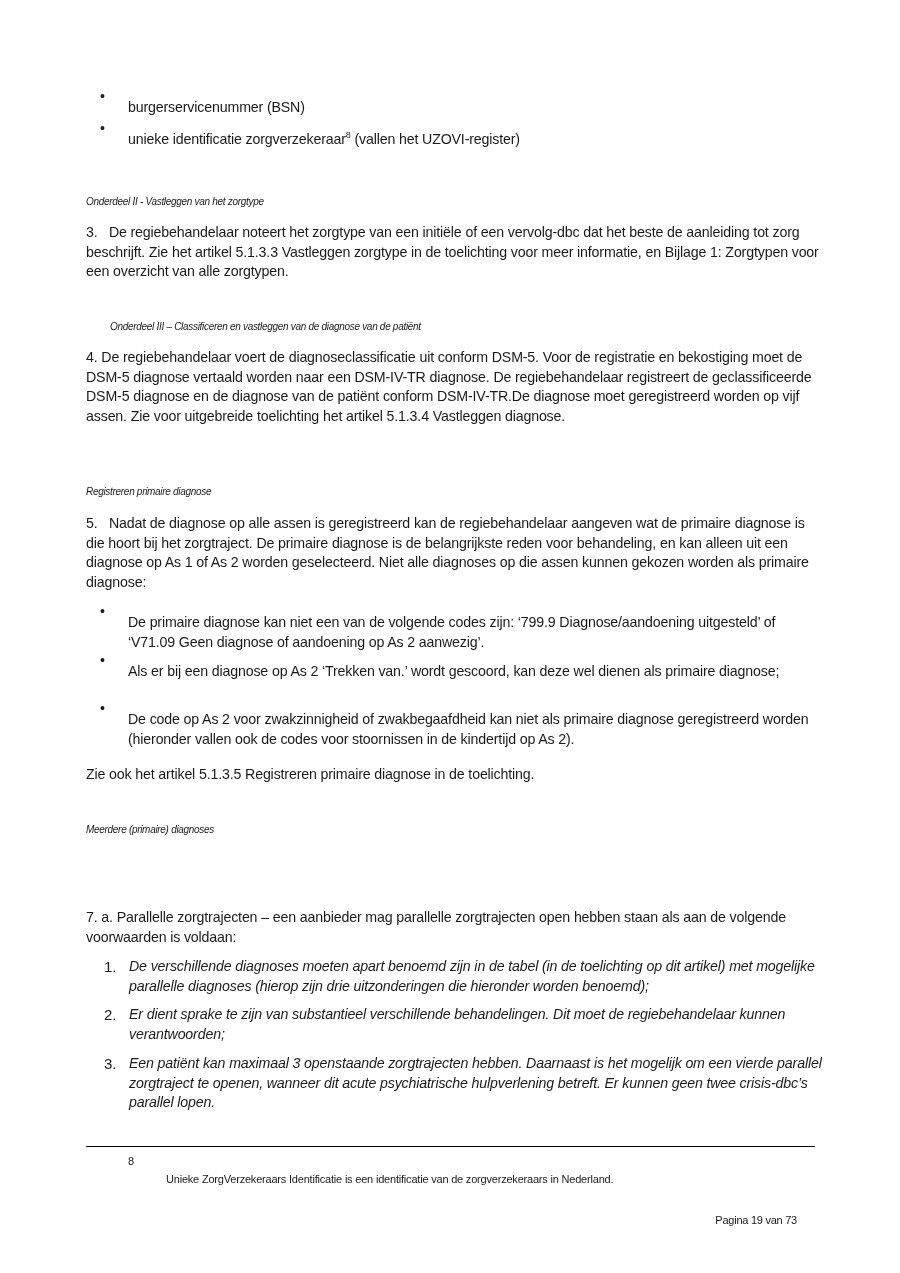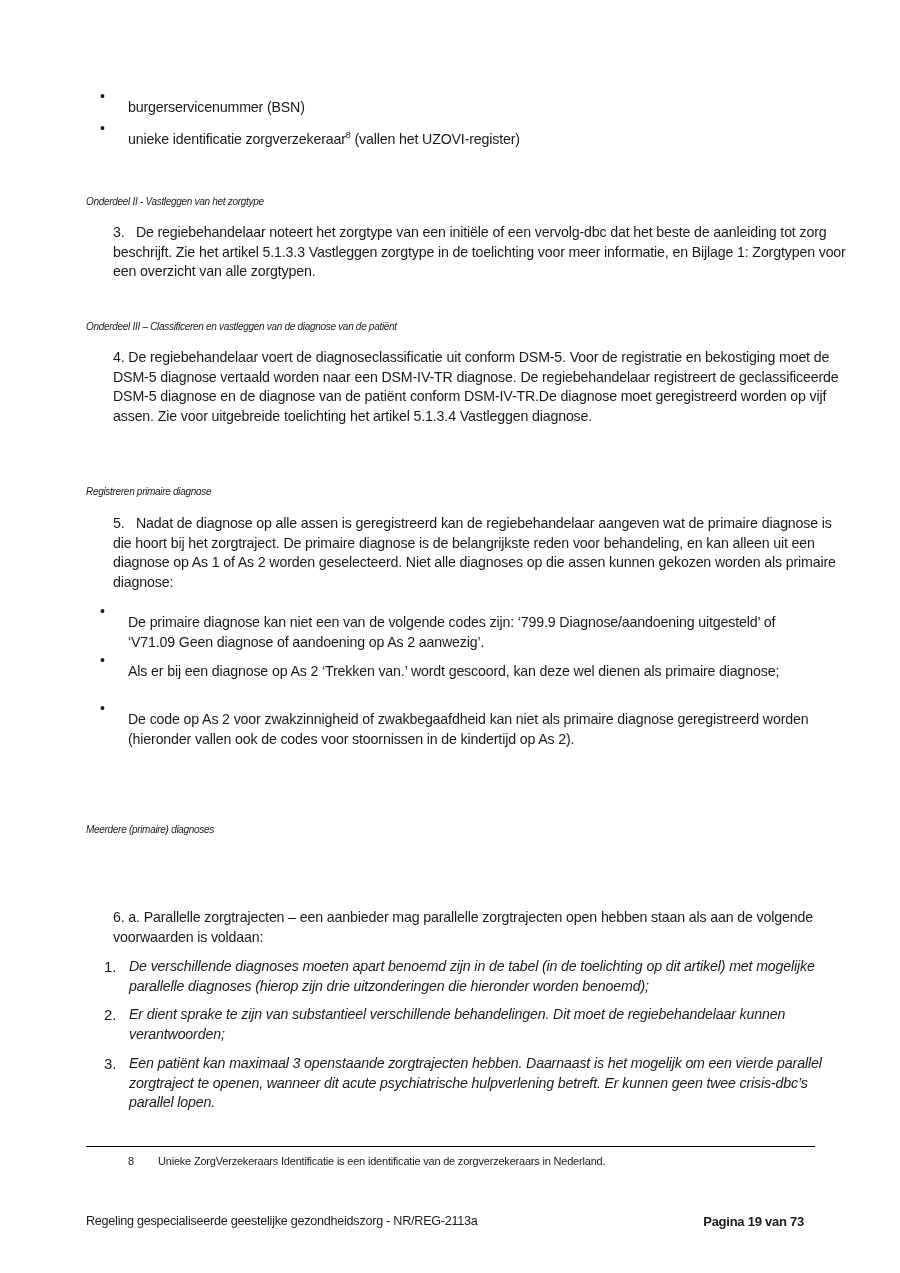--- a/index.html
+++ b/index.html
@@ -1,92 +1,92 @@
 <!DOCTYPE html>
 <html><head>
   <meta charset="utf-8">
   <style>
     html, body { margin: 0; padding: 0; background: #ffffff; }
     body {
       width: 900px; height: 1273px; position: relative; overflow: hidden;
       font-family: "Liberation Sans", sans-serif; color: #1a1a1a;
     }
     .page { position: absolute; left: 0; top: 0; width: 900px; height: 1273px; }
-    .p { position: absolute; left: 86px; width: 735px; font-size: 14.2px; line-height: 19.5px; letter-spacing: -0.15px; margin-left: 27px; }
+    .p { position: absolute; left: 86px; width: 735px; font-size: 14.2px; line-height: 19.5px; letter-spacing: -0.15px; }
     .h { position: absolute; left: 86px; font-size: 10px; font-style: italic; letter-spacing: -0.3px; }
     .bullet-row { position: absolute; left: 100px; width: 715px; font-size: 14.2px; line-height: 19.5px; letter-spacing: -0.15px; }
     .bullet-row .marker { position: absolute; left: 0; top: 0; width: 14px; }
     .bullet-row .txt { position: absolute; left: 28px; right: 0; margin-top: 11px; }
     .num-row { position: absolute; left: 104px; width: 720px; font-size: 14.2px; line-height: 19.5px; letter-spacing: -0.15px; }
     .num-row .marker { position: absolute; left: 0; top: 0; font-size: 15px; }
     .num-row .txt { position: absolute; left: 25px; right: 0; font-style: italic; }
     sup { font-size: 9px; line-height: 0; }
     .rule { position: absolute; left: 86px; top: 1146px; width: 729px; height: 1px; background: #000; }
     .fn { position: absolute; left: 128px; top: 1155px; font-size: 11px; letter-spacing: -0.2px; }
     .fn .fn-num { position: absolute; left: 0; }
-    .fn .fn-txt { position: absolute; left: 30px; white-space: nowrap; }
+    .fn .fn-txt { position: absolute; left: 38px; white-space: nowrap; margin-top: 18px; }
     .footer-left { position: absolute; left: 86px; top: 1214px; font-size: 12.6px; letter-spacing: -0.25px; }
-    .footer-right { position: absolute; right: 96px; top: 1214px; font-size: 13px; letter-spacing: -0.25px; font-weight: bold; }
+    .footer-right { position: absolute; right: 103px; top: 1214px; font-size: 11px; letter-spacing: -0.25px; }
   </style>
 </head>
 <body>
 
 <div class="page">
 
   <div class="bullet-row" style="top:87px;">
     <span class="marker">•</span>
     <span class="txt">burgerservicenummer (BSN)</span>
   </div>
   <div class="bullet-row" style="top:119px;">
     <span class="marker">•</span>
     <span class="txt"><span>unieke identificatie zorgverzekeraar</span><sup>8</sup><span> (vallen het UZOVI-register)</span></span>
   </div>
 
   <div class="h" style="top:196px;">Onderdeel II - Vastleggen van het zorgtype</div>
   <div class="p" style="top:223px; white-space:pre-wrap;">3.   De regiebehandelaar noteert het zorgtype van een initiële of een vervolg-dbc dat het beste de aanleiding tot zorg beschrijft. Zie het artikel 5.1.3.3 Vastleggen zorgtype in de toelichting voor meer informatie, en Bijlage 1: Zorgtypen voor een overzicht van alle zorgtypen.</div>
 
-  <div class="h" style="top:321px;">Onderdeel III – Classificeren en vastleggen van de diagnose van de patiënt</div>
+  <div class="h" style="top:321px;margin-left:24px;">Onderdeel III – Classificeren en vastleggen van de diagnose van de patiënt</div>
   <div class="p" style="top:348px;">4. De regiebehandelaar voert de diagnoseclassificatie uit conform DSM-5. Voor de registratie en bekostiging moet de DSM-5 diagnose vertaald worden naar een DSM-IV-TR diagnose. De regiebehandelaar registreert de geclassificeerde DSM-5 diagnose en de diagnose van de patiënt conform DSM-IV-TR.De diagnose moet geregistreerd worden op vijf assen. Zie voor uitgebreide toelichting het artikel 5.1.3.4 Vastleggen diagnose.</div>
 
   <div class="h" style="top:486px;">Registreren primaire diagnose</div>
   <div class="p" style="top:514px; white-space:pre-wrap;">5.   Nadat de diagnose op alle assen is geregistreerd kan de regiebehandelaar aangeven wat de primaire diagnose is die hoort bij het zorgtraject. De primaire diagnose is de belangrijkste reden voor behandeling, en kan alleen uit een diagnose op As 1 of As 2 worden geselecteerd. Niet alle diagnoses op die assen kunnen gekozen worden als primaire diagnose:</div>
 
   <div class="bullet-row" style="top:602px;">
     <span class="marker">•</span>
     <span class="txt">De primaire diagnose kan niet een van de volgende codes zijn: ‘799.9 Diagnose/aandoening uitgesteld’ of ‘V71.09 Geen diagnose of aandoening op As 2 aanwezig’.</span>
   </div>
   <div class="bullet-row" style="top:651px;">
     <span class="marker">•</span>
     <span class="txt">Als er bij een diagnose op As 2 ‘Trekken van.’ wordt gescoord, kan deze wel dienen als primaire diagnose;</span>
   </div>
   <div class="bullet-row" style="top:699px;">
     <span class="marker">•</span>
     <span class="txt">De code op As 2 voor zwakzinnigheid of zwakbegaafdheid kan niet als primaire diagnose geregistreerd worden (hieronder vallen ook de codes voor stoornissen in de kindertijd op As 2).</span>
   </div>
 
+  <div class="p" style="top:765px;">Zie ook het artikel 5.1.3.5 Registreren primaire diagnose in de toelichting.</div>
 
   <div class="h" style="top:824px;">Meerdere (primaire) diagnoses</div>
 
-  <div class="p" style="top:908px;">6. a. Parallelle zorgtrajecten – een aanbieder mag parallelle zorgtrajecten open hebben staan als aan de volgende voorwaarden is voldaan:</div>
+  <div class="p" style="top:908px;">7. a. Parallelle zorgtrajecten – een aanbieder mag parallelle zorgtrajecten open hebben staan als aan de volgende voorwaarden is voldaan:</div>
 
   <div class="num-row" style="top:957px;">
     <span class="marker">1.</span>
     <span class="txt">De verschillende diagnoses moeten apart benoemd zijn in de tabel (in de toelichting op dit artikel) met mogelijke parallelle diagnoses (hierop zijn drie uitzonderingen die hieronder worden benoemd);</span>
   </div>
   <div class="num-row" style="top:1005px;">
     <span class="marker">2.</span>
     <span class="txt">Er dient sprake te zijn van substantieel verschillende behandelingen. Dit moet de regiebehandelaar kunnen verantwoorden;</span>
   </div>
   <div class="num-row" style="top:1054px;">
     <span class="marker">3.</span>
     <span class="txt">Een patiënt kan maximaal 3 openstaande zorgtrajecten hebben. Daarnaast is het mogelijk om een vierde parallel zorgtraject te openen, wanneer dit acute psychiatrische hulpverlening betreft. Er kunnen geen twee crisis-dbc’s parallel lopen.</span>
   </div>
 
   <div class="rule"></div>
   <div class="fn">
     <span class="fn-num">8</span>
     <span class="fn-txt">Unieke ZorgVerzekeraars Identificatie is een identificatie van de zorgverzekeraars in Nederland.</span>
   </div>
 
-  <div class="footer-left">Regeling gespecialiseerde geestelijke gezondheidszorg - NR/REG-2113a</div>
   <div class="footer-right">Pagina 19 van 73</div>
 
 </div>
 
 </body></html>

